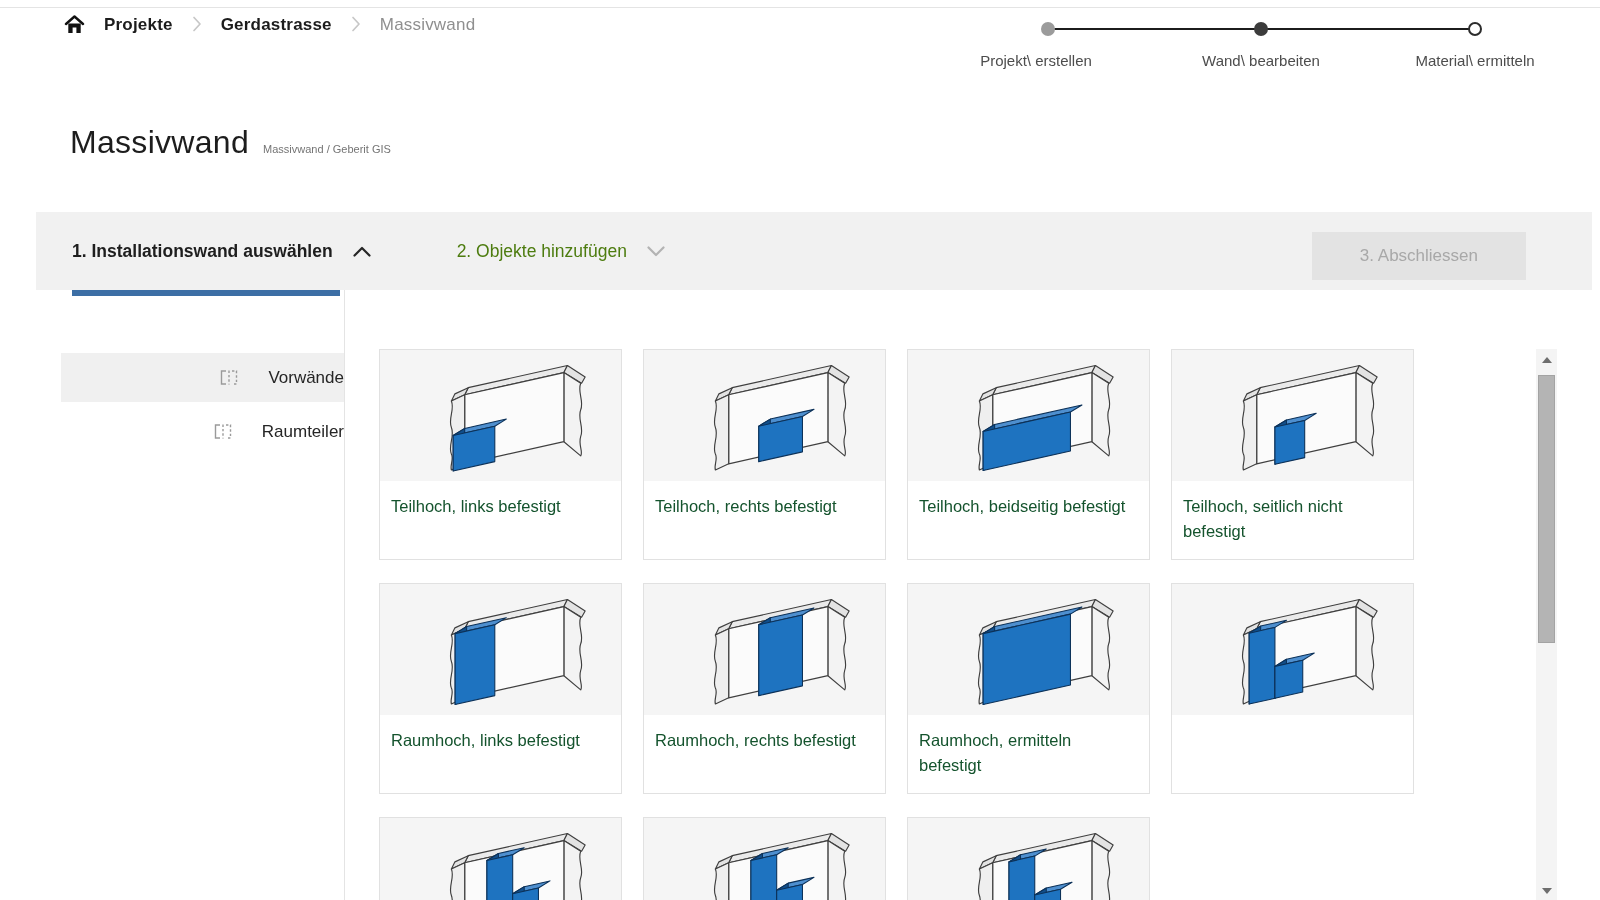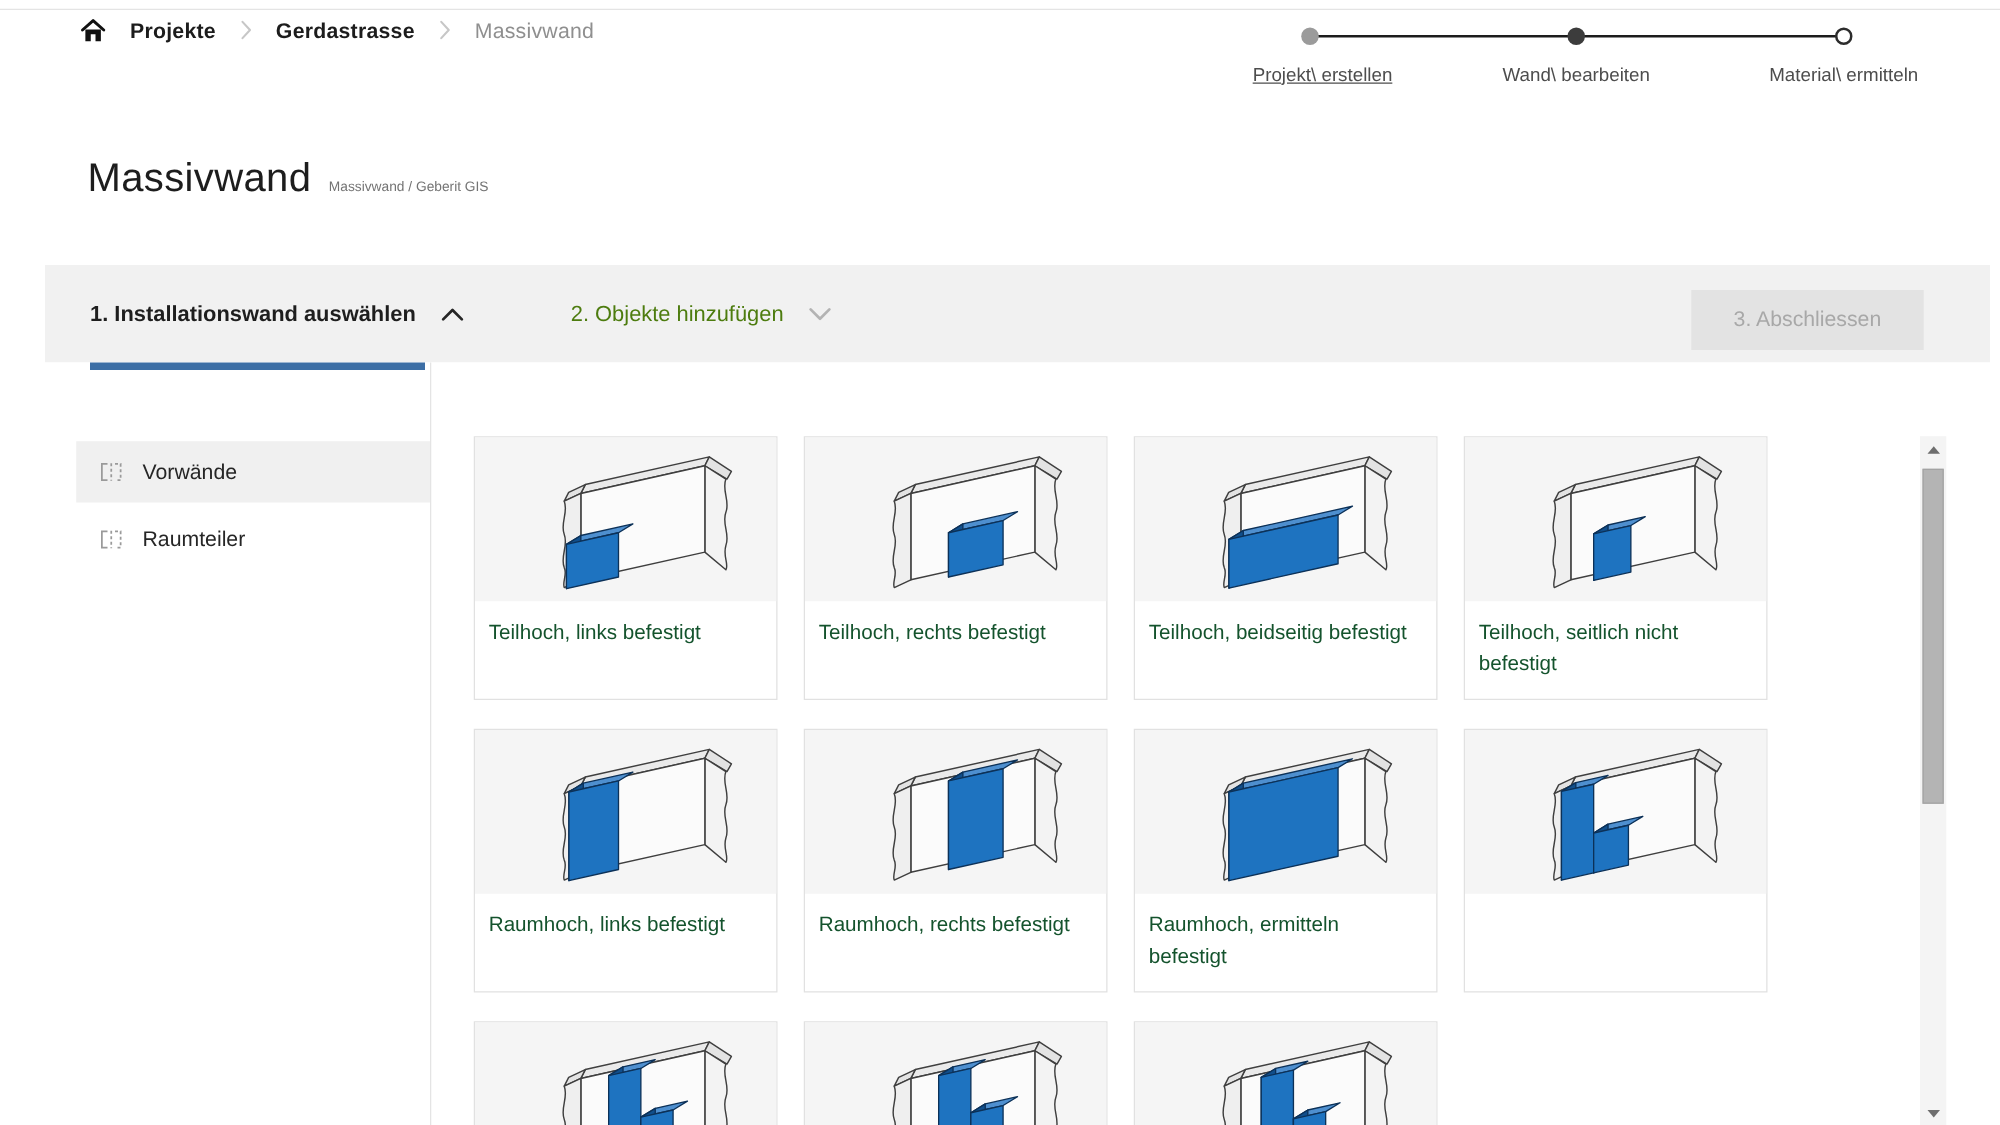--- a/index.html
+++ b/index.html
@@ -29,27 +29,27 @@
   .title-row{position:absolute;left:70px;top:124px;display:flex;align-items:baseline;gap:14px;}
   .page-title{margin:0;font-size:32px;font-weight:400;color:#1d1d1d;letter-spacing:.3px;}
   .page-subtitle{font-size:11px;color:#747474;}
 
   
   .panel{position:absolute;left:36px;top:212px;width:1556px;bottom:0;background:#ffffff;}
   .tabbar{position:relative;height:78px;background:#f1f1f1;display:flex;align-items:center;}
   .tab{display:flex;align-items:center;gap:20px;font-size:17.5px;font-weight:700;color:#1e1e1e;margin-left:36px;cursor:pointer;white-space:nowrap;}
   .tab.inactive{color:#4d7c0f;font-weight:400;margin-left:86px;}
   .tab-underline{position:absolute;left:36px;top:78px;width:268px;height:6px;background:#3c6ea5;z-index:3;}
-  .finish-btn{position:absolute;right:53px;top:20px;height:48px;padding:0 34px;background:#e3e3e3;border:none;color:#a8a8a8;font-size:17px;font-family:inherit;cursor:default;}
+  .finish-btn{position:absolute;right:66px;top:20px;height:48px;padding:0 48px;background:#e3e3e3;border:none;color:#a8a8a8;font-size:17px;font-family:inherit;cursor:default;}
 
   .content{position:absolute;top:78px;left:0;right:0;bottom:0;background:#ffffff;}
 
   
   .sidebar{position:absolute;left:0;top:0;bottom:0;width:309px;border-right:1px solid #e4e4e4;box-sizing:border-box;}
-  .side-item{position:absolute;left:25px;right:0;height:49px;display:flex;align-items:center;padding-left:18px;gap:15px;box-sizing:border-box;cursor:pointer;}
+  .side-item{position:absolute;left:25px;right:0;height:49px;display:flex;align-items:center;padding-left:18px;gap:29px;box-sizing:border-box;cursor:pointer;justify-content:flex-end;}
   .side-item.selected{background:#f0f0f0;}
   .side-label{font-size:17px;color:#262626;}
 
   
   .cards{position:absolute;left:343px;top:59px;display:grid;grid-template-columns:repeat(4,243px);gap:23px 21px;}
   .card{width:243px;height:211px;border:1px solid #e1e1e1;box-sizing:border-box;background:#fff;cursor:pointer;}
   .card-img{height:131px;background:#f5f5f5;display:flex;align-items:center;justify-content:center;overflow:hidden;}
   .card-label{padding:13px 12px 0 11px;font-size:16.5px;color:#14532d;line-height:1.5;}
 
   
@@ -78,21 +78,21 @@
     <span class="crumb">Gerdastrasse</span>
     <svg class="crumb-sep" width="10" height="18" viewBox="0 0 10 18">
       <polyline points="2,2.5 8,9 2,15.5" fill="none" stroke="#c7c7c7" stroke-width="1.7" stroke-linecap="round" stroke-linejoin="round"></polyline>
     </svg>
     <span class="crumb current">Massivwand</span>
   </nav>
 
 <div class="stepper">
     <div class="stepper-line"></div>
     <div class="step-dot done" style="left: 51px;"></div>
-    <div class="step-label" style="left: 68px; text-decoration: underline;">Projekt\ erstellen</div>
+    <div class="step-label" style="left: 46px;">Projekt\ erstellen</div>
     <div class="step-dot current" style="left: 264px;"></div>
     <div class="step-label" style="left: 271px;">Wand\ bearbeiten</div>
     <div class="step-dot upcoming" style="left: 478px;"></div>
     <div class="step-label" style="left: 485px;">Material\ ermitteln</div>
   </div>
 
 <div class="title-row">
   <h1 class="page-title">Massivwand</h1>
   <span class="page-subtitle">Massivwand / Geberit GIS</span>
 </div>

